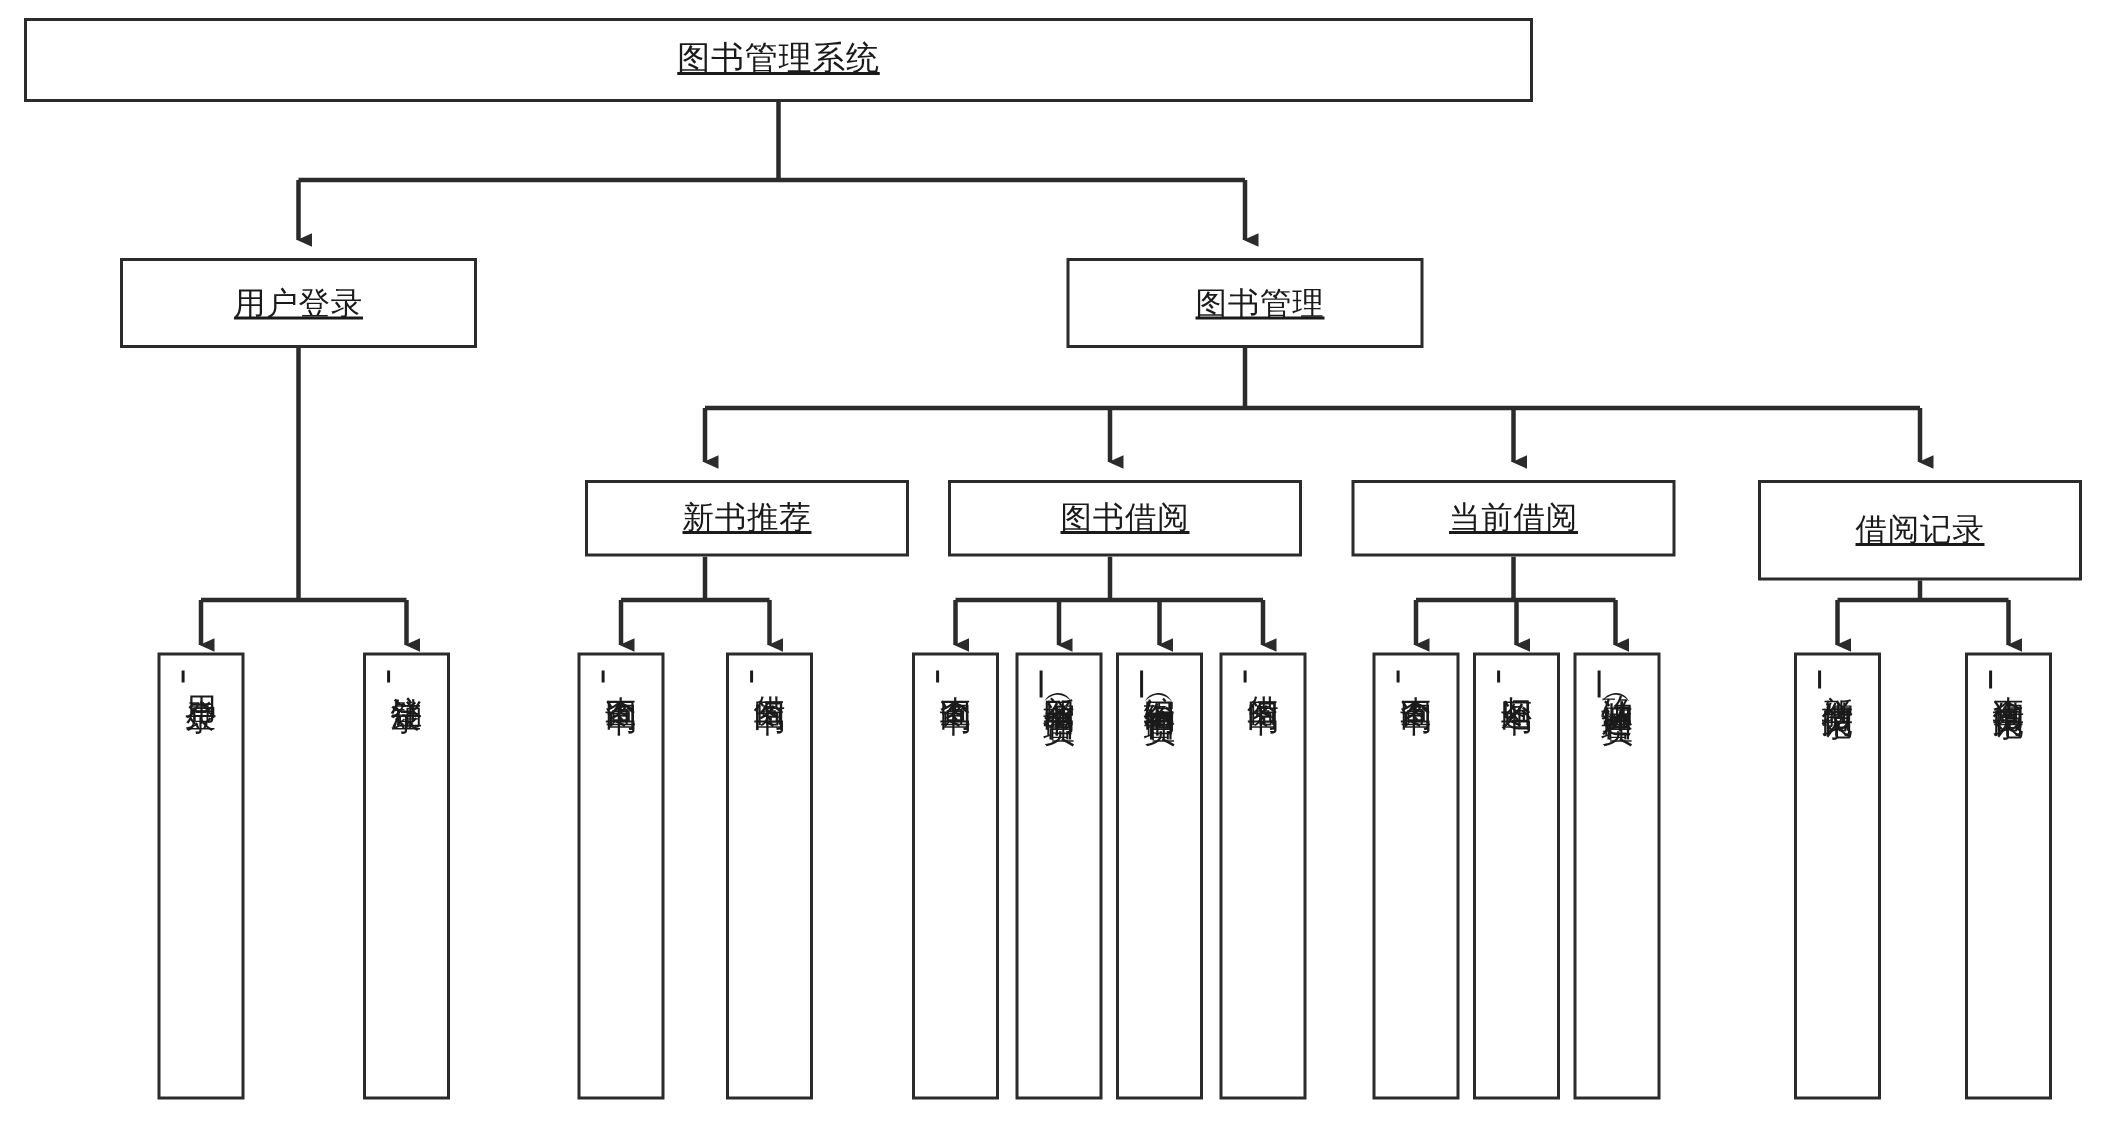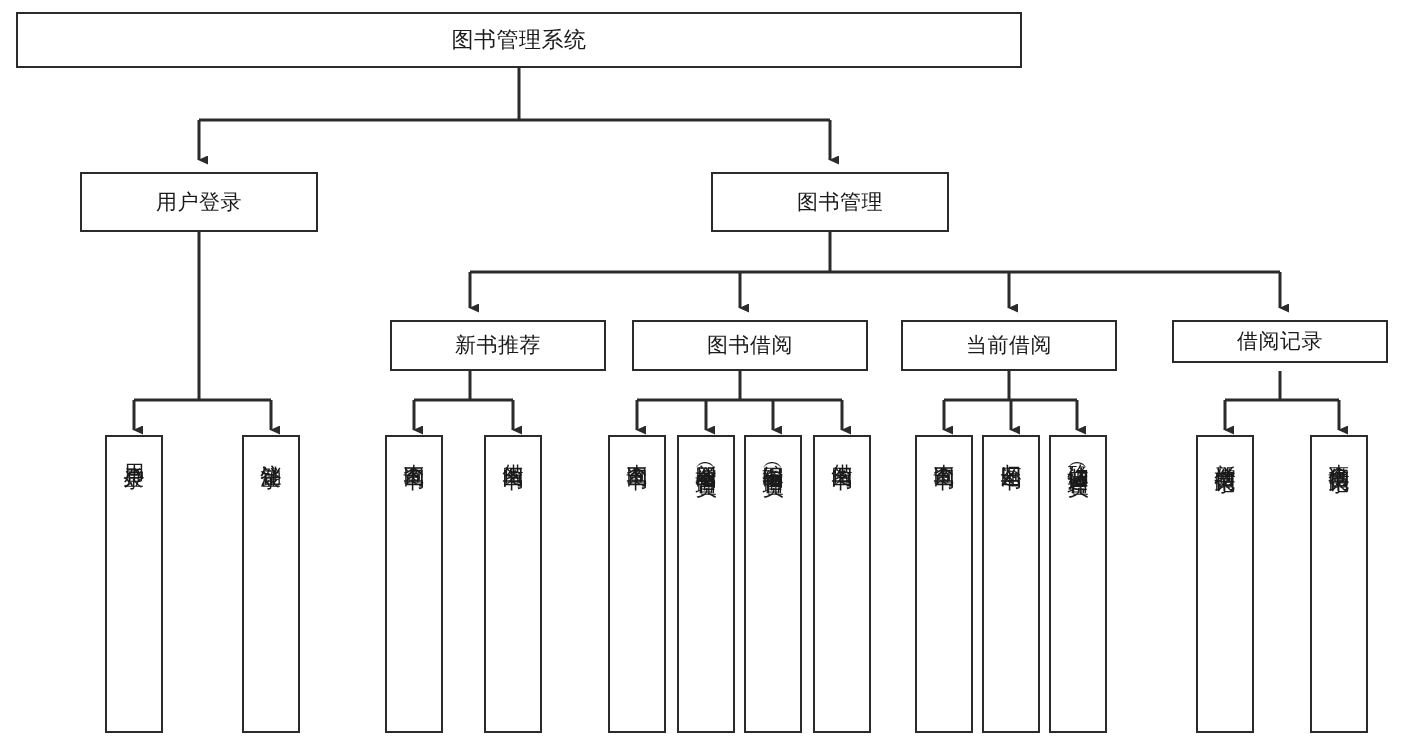--- a/index.html
+++ b/index.html
@@ -34,20 +34,21 @@
     display: flex;
     align-items: center;
     justify-content: center;
     color: #1a1a1a;
     text-align: center;
   }
   .node-label {
     display: block;
     line-height: 1.18;
     letter-spacing: 0.5px;
+    text-decoration: underline;
   }
   .node.horizontal .node-label {
     font-size: 21px;
     white-space: nowrap;
   }
   .node.vertical {
     align-items: flex-start;
     padding-top: 10px;
   }
   .node.vertical .node-label {
@@ -147,21 +148,21 @@
   </div>
 
   <div class="node horizontal" style="left:632px; top:320px; width:236px; height:51px;">
     <span class="node-label">图书借阅</span>
   </div>
 
   <div class="node horizontal" style="left:901px; top:320px; width:216px; height:51px;">
     <span class="node-label">当前借阅</span>
   </div>
 
-  <div class="node horizontal" style="left:1172px; top:320px; width:216px; height:43px;">
+  <div class="node horizontal" style="left:1172px; top:320px; width:216px; height:67px;">
     <span class="node-label">借阅记录</span>
   </div>
 
   <div class="node vertical" style="left:105px; top:435px; width:58px; height:298px;">
     <span class="node-label">用户登录</span>
   </div>
 
   <div class="node vertical" style="left:242px; top:435px; width:58px; height:298px;">
     <span class="node-label">注销登录</span>
   </div>

